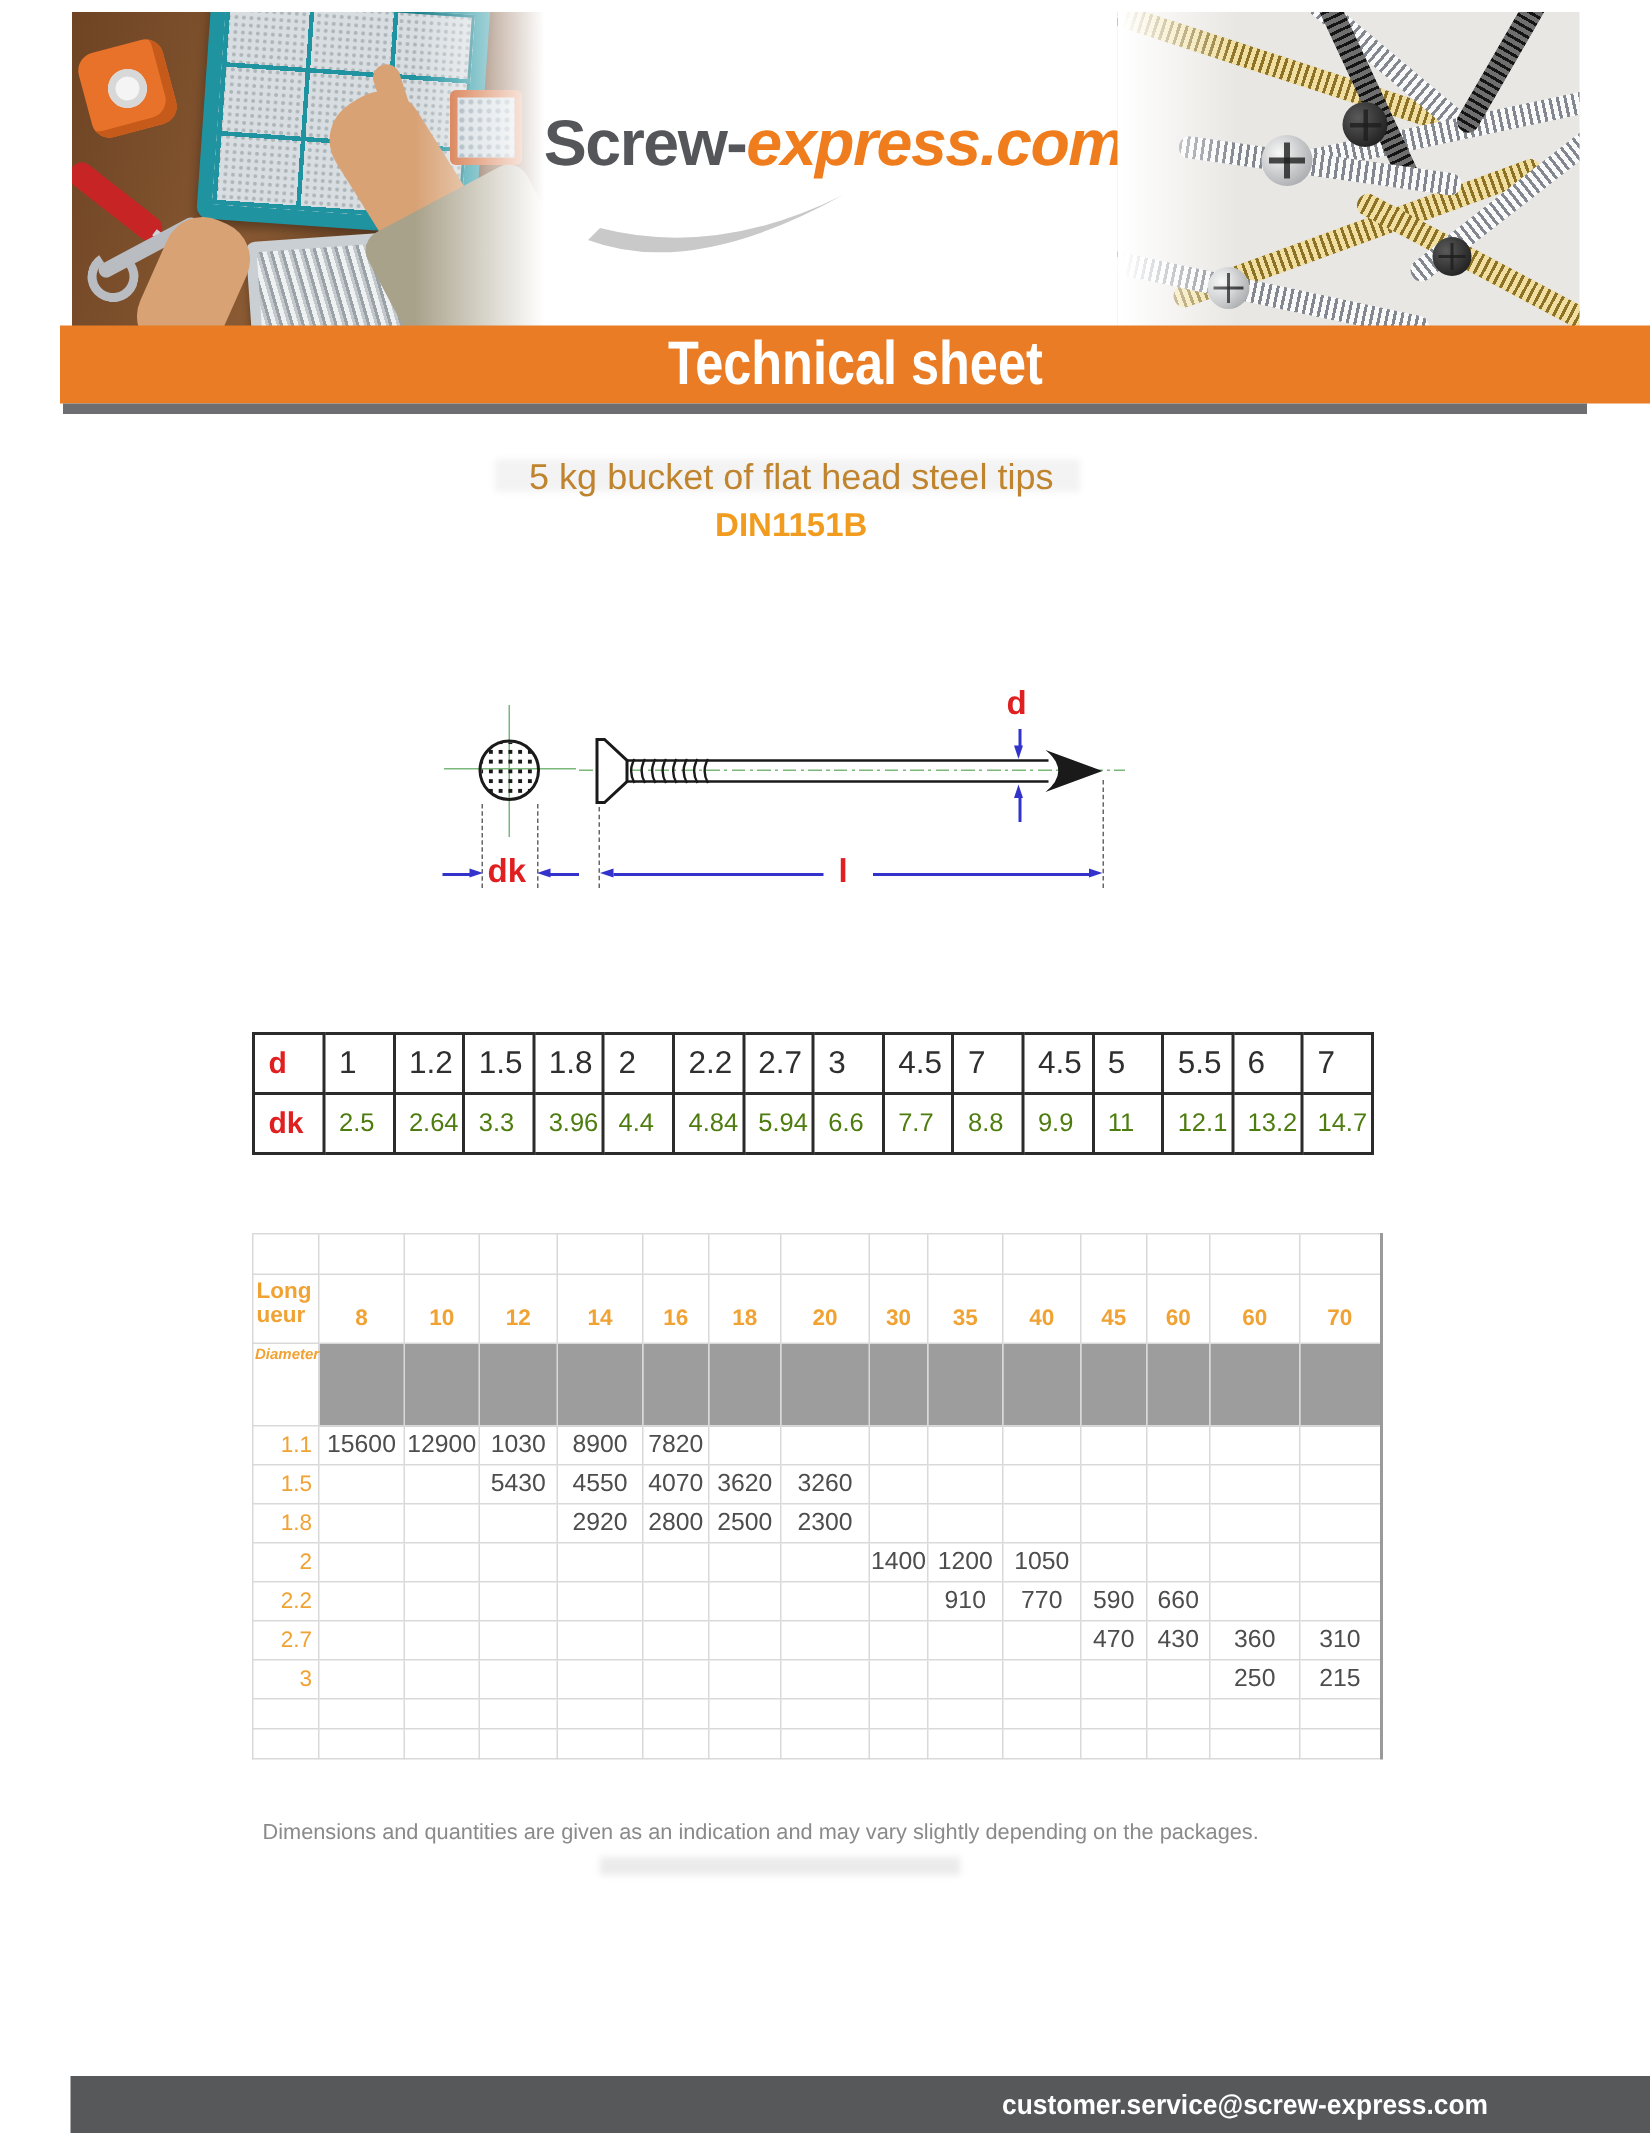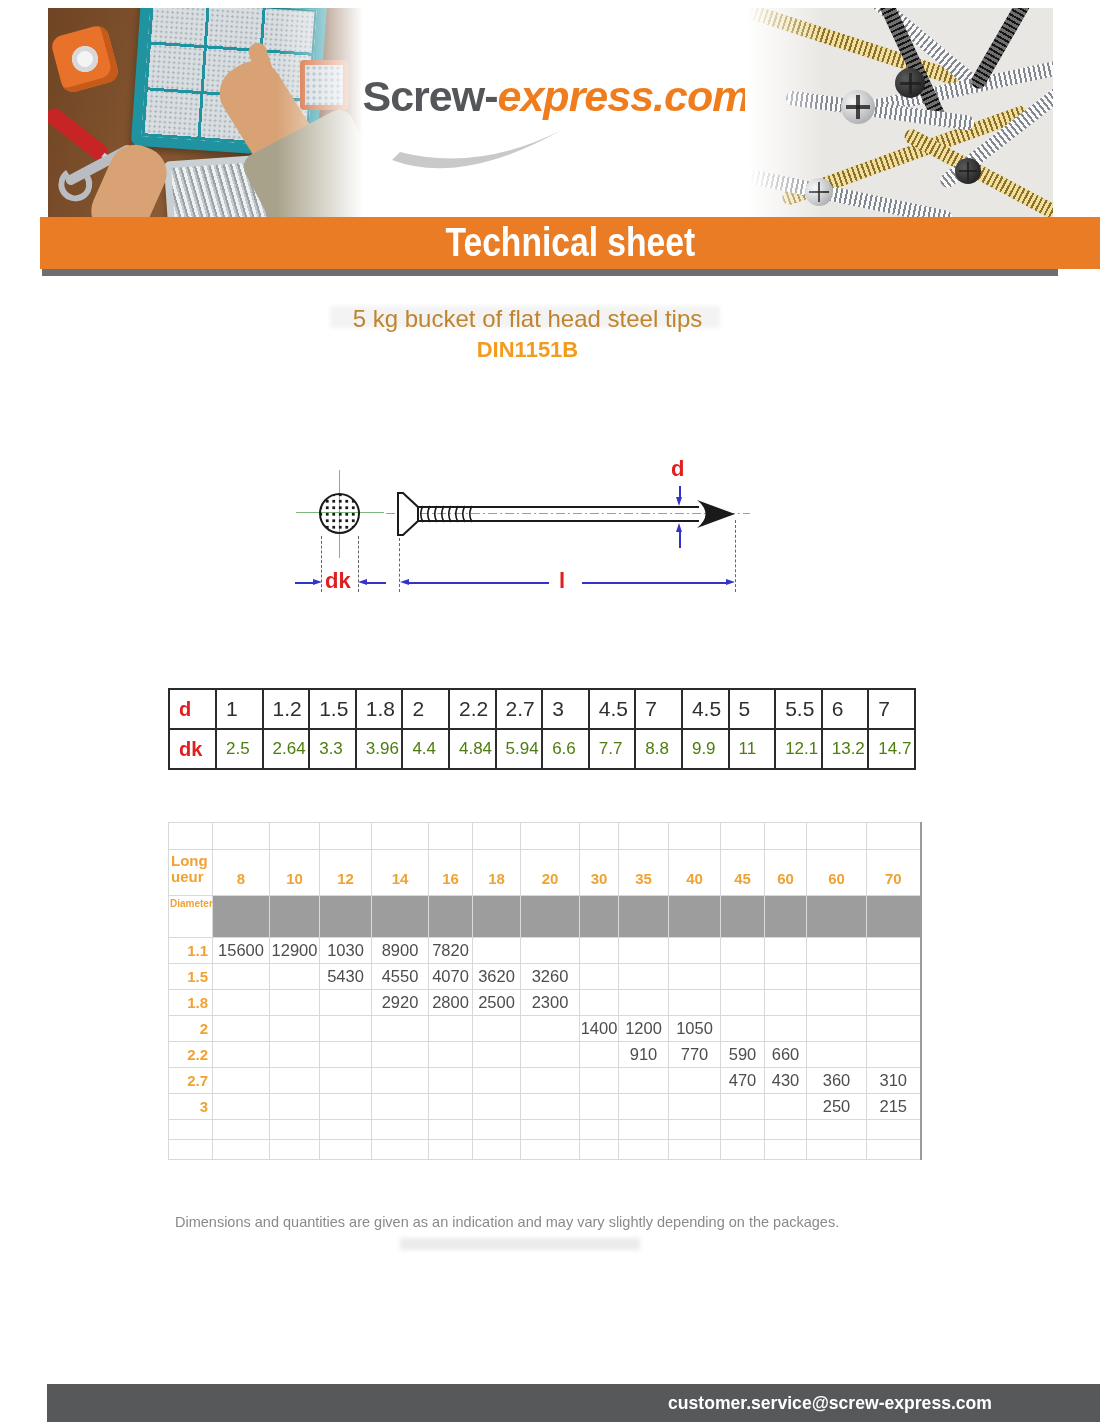--- a/index.html
+++ b/index.html
@@ -104,25 +104,25 @@
   .dims-table .lab { color:#e02020; font-weight:bold; font-size:20px; width:47px; }
   .dims-table .dval { font-size:21px; color:#2f2f2f; font-weight:normal; }
   .dims-table .dkval { font-size:17px; color:#4d7c0f; }
 
   
   .qty-table { left:168px; top:822px; width:750px; table-layout:fixed; border-right:2px solid #9a9a9a;padding-left:36px; }
   .qty-table td, .qty-table th { border:1px solid #d9d9d9; font-weight:normal; }
   .qty-table tr.r-empty-top td { height:27px; }
   .qty-table tr.r-head th { height:46px; color:#f0a233; font-weight:bold; font-size:15px; text-align:center; vertical-align:bottom; padding-bottom:8px; }
   .qty-table tr.r-head th.corner { text-align:left; padding-left:2px; line-height:16px; vertical-align:middle; }
-  .qty-table tr.r-band { height:42px; }
+  .qty-table tr.r-band { height:55px;font-style:italic; }
   .qty-table tr.r-band td { background:#9d9d9d; }
   .qty-table tr.r-band th { background:#fff; color:#f0a233; font-size:10px; text-align:left; vertical-align:top; padding:2px 0 0 1px; font-weight:bold; }
   .qty-table tr.r-data { height:26px; }
-  .qty-table tr.r-data th { color:#f0a233; font-weight:bold; font-size:15px; text-align:right; padding-right:4px; }
+  .qty-table tr.r-data th { color:#f0a233; font-weight:normal; font-size:15px; text-align:right; padding-right:4px; }
   .qty-table tr.r-data td { text-align:center; font-size:16.5px; color:#4d4d4d; }
   .qty-table tr.r-empty-bot td { height:20px; }
 
   
   .footnote { left:175px; top:1214px; font-size:14.5px; color:#8a8a8a; }
   .ghost2 { left:400px; top:1238px; width:240px; height:12px; background:rgba(205,205,205,.4); filter:blur(2px); }
   .footer-bar { left:47px; top:1384px; width:1053px; height:38px; background:#57585a; }
   .footer-bar a { position:absolute; right:108px; top:0; line-height:38px; color:#ffffff; font-weight:bold;
     font-size:18.5px; text-decoration:none; display:inline-block; transform:scaleX(.95); transform-origin:right; }
 </style>

